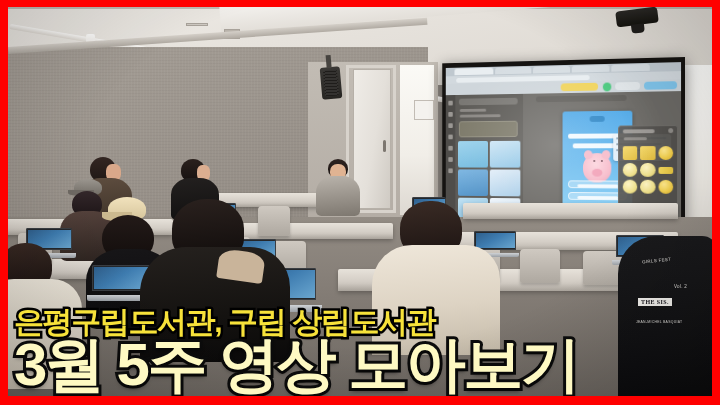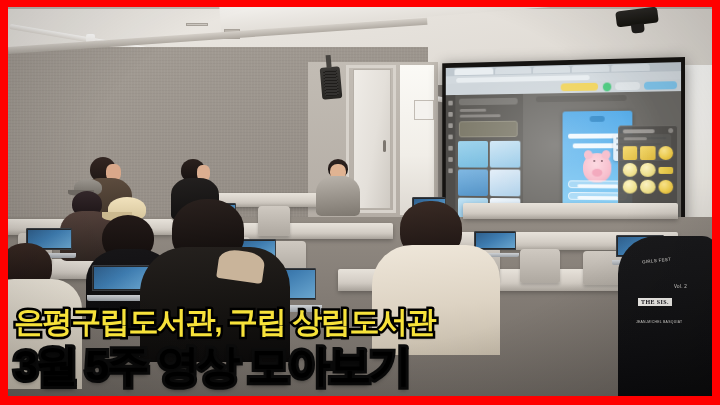--- a/index.html
+++ b/index.html
@@ -438,23 +438,23 @@
     color: #f7e23a;
     letter-spacing: -1.4px;
     -webkit-text-stroke: 5px #000;
     paint-order: stroke fill;
     text-shadow: 0 2px 2px rgba(0,0,0,.6);
     white-space: nowrap;
   }
   .main-title {
     font-family: "Liberation Sans", sans-serif;
     font-weight: bold;
-    font-size: 43px;
+    font-size: 60px;
     line-height: 60px;
-    color: #000000;
+    color: #fef9c3;
     letter-spacing: -2.5px;
     -webkit-text-stroke: 6px #0c0c0c;
     paint-order: stroke fill;
     text-shadow: 0 3px 4px rgba(0,0,0,.55);
     white-space: nowrap;
     margin-top: -4px;
   }
 
   
   .bar { position:absolute; background:#ff0000; z-index:90; }

